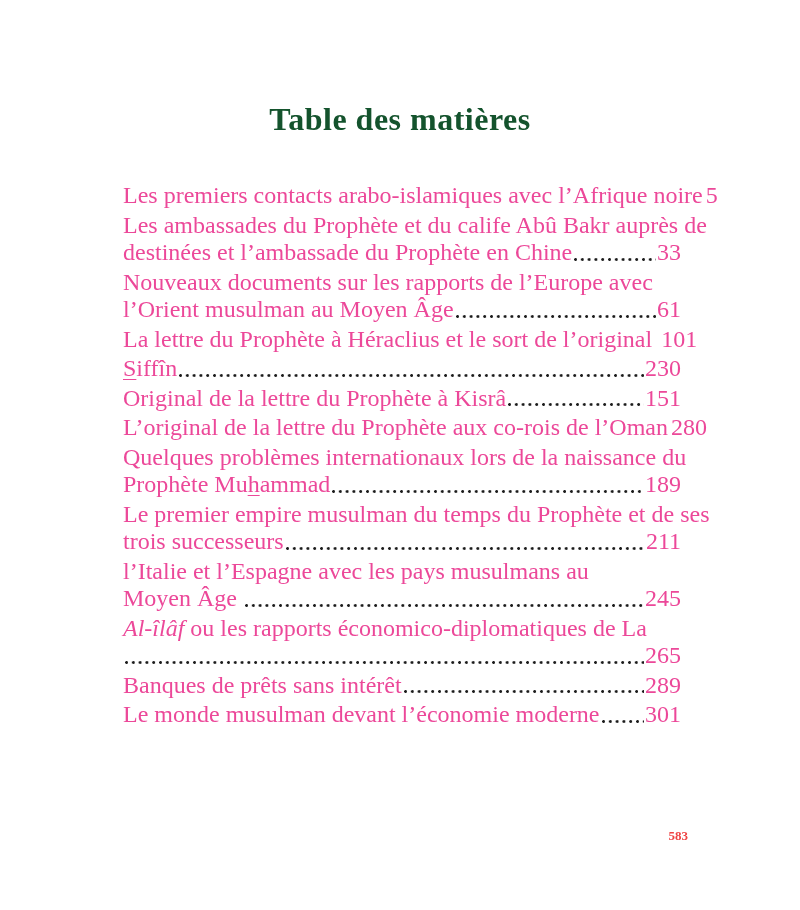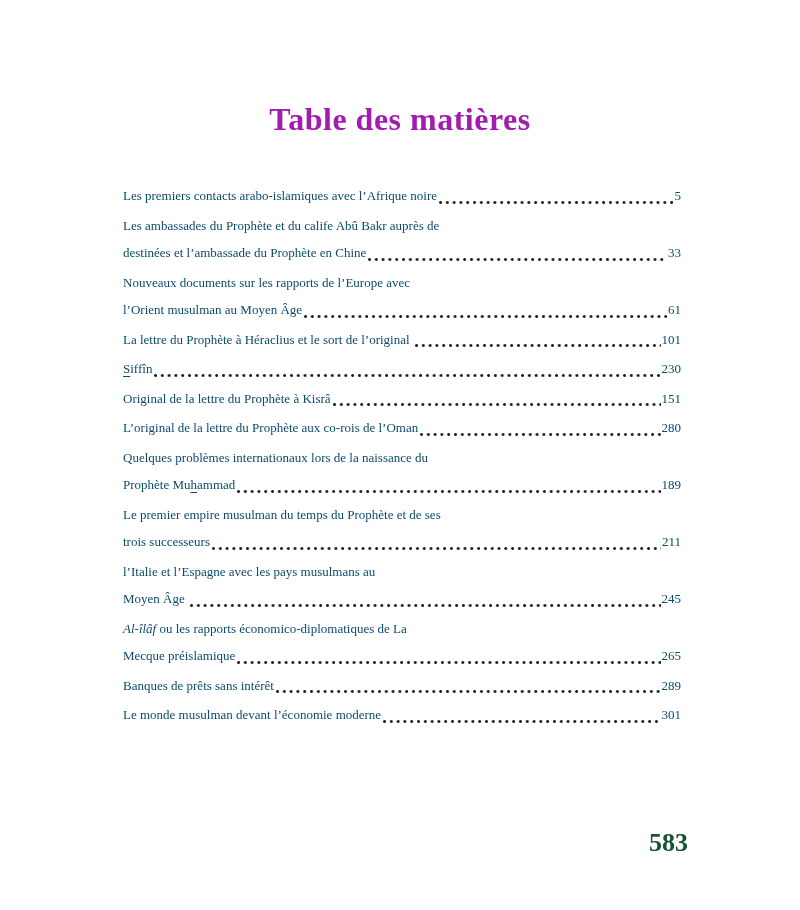--- a/index.html
+++ b/index.html
@@ -16,38 +16,38 @@
     font-family: "Liberation Serif", "DejaVu Serif", serif;
     overflow: hidden;
   }
   .title {
     margin: 0;
     padding-top: 100px;
     text-align: center;
     font-size: 32px;
     line-height: 38px;
     font-weight: bold;
-    color: #a21caf;
+    color: #14532d;
     letter-spacing: 0.5px;
   }
   .toc {
     position: absolute;
     left: 123px;
     top: 182px;
     width: 558px;
   }
   .toc-entry {
     margin-bottom: 2px;
   }
   .toc-line {
     display: block;
-    font-size: 13px;
+    font-size: 24px;
     line-height: 27.5px;
     white-space: pre;
-    color: #0c4a6e;
+    color: #ec4899;
   }
   .toc-line.last {
     display: flex;
     align-items: stretch;
   }
   .toc-line.last .t {
     flex: 0 0 auto;
     white-space: pre;
   }
   .seg-i { font-style: italic; margin-top: 35px; }
@@ -63,23 +63,23 @@
     background-position: left calc(100% - 6px);
   }
   .pnum {
     flex: 0 0 auto;
     white-space: nowrap;
   }
   .folio {
     position: absolute;
     top: 828px;
     right: 112px;
-    font-size: 26px;
+    font-size: 13px;
     font-weight: bold;
-    color: #14532d;
+    color: #ef4444;
   }
 </style>
 </head>
 <body>
 
 <div class="page">
   <h1 class="title">Table des matières</h1>
   <div class="toc" id="toc">
       <div class="toc-entry">
         <div class="toc-line last"><span class="t">Les premiers contacts arabo-islamiques avec l’Afrique noire</span><span class="leader"></span><span class="pnum">5</span></div>
@@ -111,21 +111,21 @@
       <div class="toc-entry">
         <div class="toc-line"><span class="t">Le premier empire musulman du temps du Prophète et de ses</span></div>
         <div class="toc-line last"><span class="t">trois successeurs</span><span class="leader"></span><span class="pnum">211</span></div>
       </div>
       <div class="toc-entry">
         <div class="toc-line"><span class="t">l’Italie et l’Espagne avec les pays musulmans au</span></div>
         <div class="toc-line last"><span class="t">Moyen Âge </span><span class="leader"></span><span class="pnum">245</span></div>
       </div>
       <div class="toc-entry">
         <div class="toc-line"><span class="t seg-i">Al-îlâf</span><span class="t"> ou les rapports économico-diplomatiques de La</span></div>
-        <div class="toc-line last"><span class="t">Mecque préislamique</span><span class="leader"></span><span class="pnum">265</span></div>
+        <div class="toc-line last"><span class="leader"></span><span class="pnum">265</span></div>
       </div>
       <div class="toc-entry">
         <div class="toc-line last"><span class="t">Banques de prêts sans intérêt</span><span class="leader"></span><span class="pnum">289</span></div>
       </div>
       <div class="toc-entry">
         <div class="toc-line last"><span class="t">Le monde musulman devant l’économie moderne</span><span class="leader"></span><span class="pnum">301</span></div>
       </div>
     </div>
   <div class="folio">583</div>
 </div>

